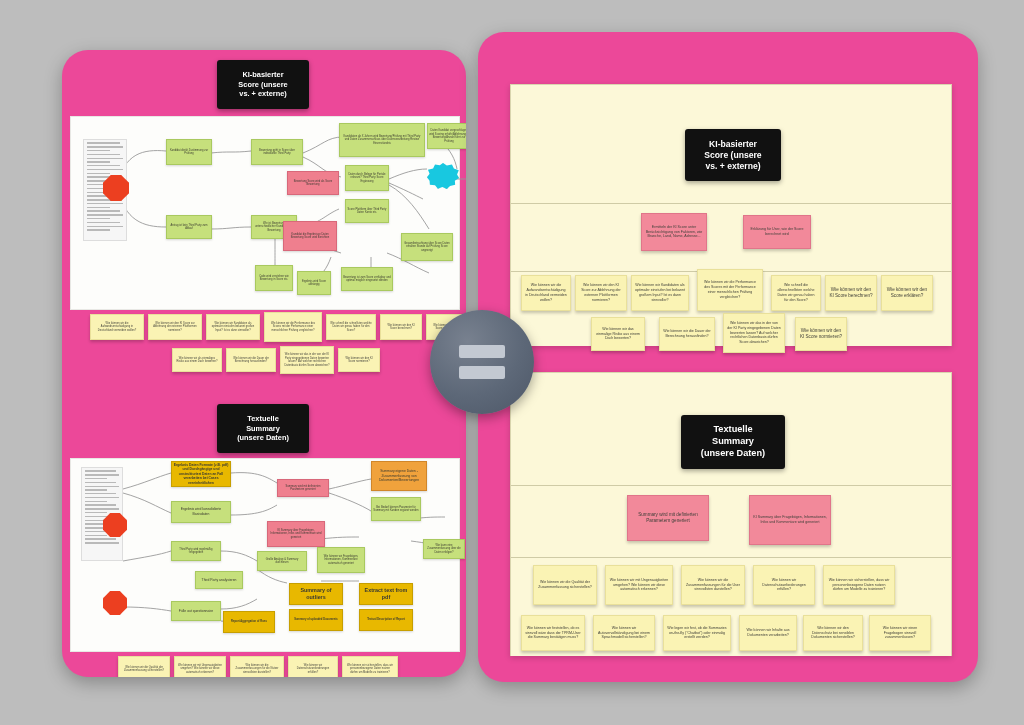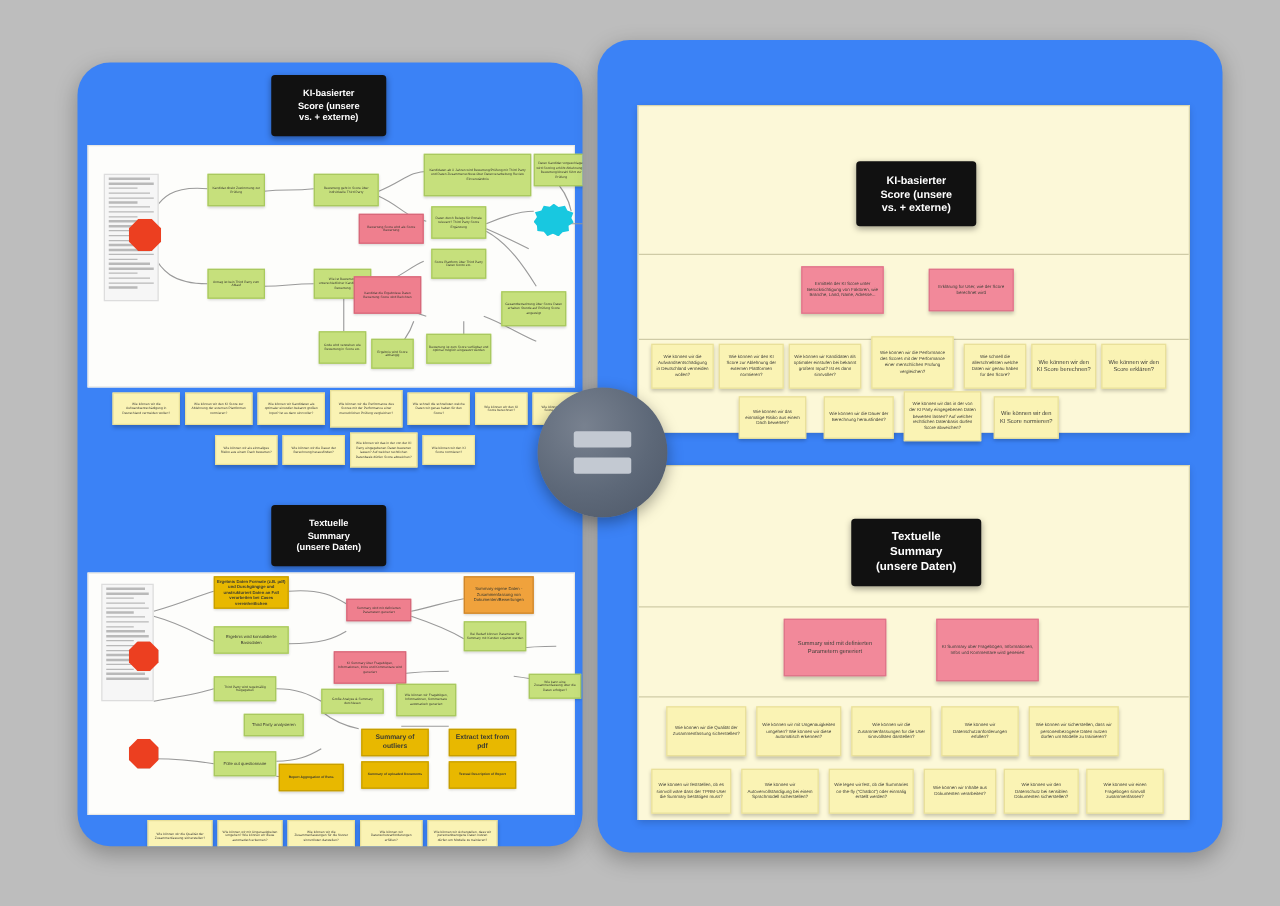--- a/index.html
+++ b/index.html
@@ -4,21 +4,21 @@
 <style>
   html,body{margin:0;padding:0;}
   body{
     width:1024px;height:725px;overflow:hidden;
     background:#bdbdbd;
     font-family:"Liberation Sans","DejaVu Sans",sans-serif;
     position:relative;
   }
   
   .panel{
-    position:absolute;background:#3b82f6;border-radius:26px;
+    position:absolute;background:#ec4899;border-radius:26px;
     box-shadow:0 6px 18px rgba(0,0,0,.28);
     overflow:hidden;
   }
   #left-panel{left:62px;top:50px;width:404px;height:627px;}
   #right-panel{left:478px;top:32px;width:500px;height:650px;}
 
   
   #equals-badge{
     position:absolute;left:430px;top:310px;width:104px;height:104px;
     border-radius:50%;

